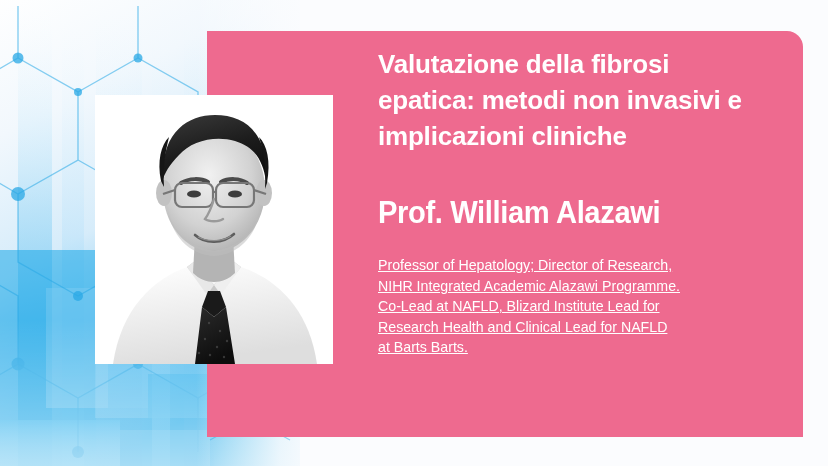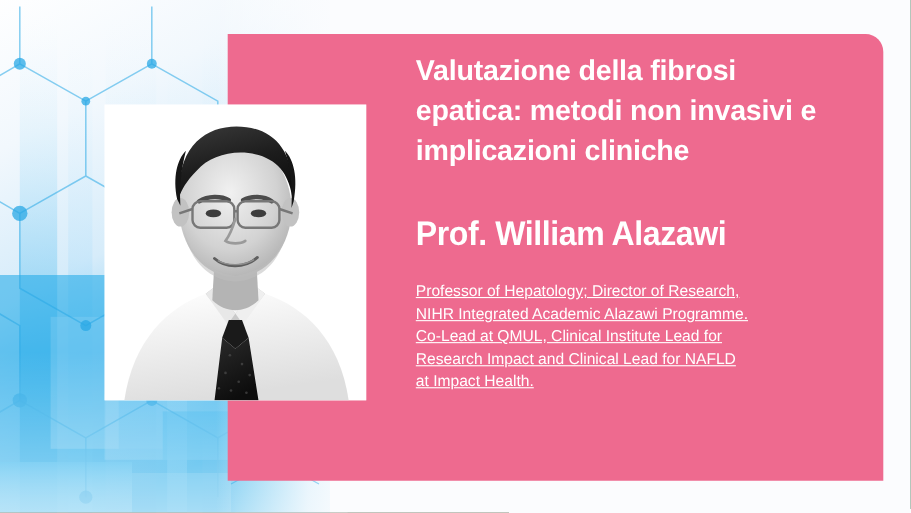--- a/index.html
+++ b/index.html
@@ -272,19 +272,19 @@
                C 162 140 144 160 119 161 C 94 160 76 140 72 112 Z" fill="#bdbdbd" opacity="0.55"></path>
     </svg>
   </div>
 
   <div id="text-block">
     <h1 id="talk-title">Valutazione della fibrosi epatica: metodi non invasivi e implicazioni cliniche</h1>
     <h2 id="speaker-name">Prof. William Alazawi</h2>
     <p id="speaker-bio">
         <span class="bio-line">Professor of Hepatology; Director of Research,</span>
         <span class="bio-line">NIHR Integrated Academic Alazawi Programme.</span>
-        <span class="bio-line">Co-Lead at QMUL, Clinical Institute Lead for</span>
-        <span class="bio-line">Research Impact and Clinical Lead for NAFLD</span>
-        <span class="bio-line">at Impact Health.</span>
+        <span class="bio-line">Co-Lead at NAFLD, Blizard Institute Lead for</span>
+        <span class="bio-line">Research Health and Clinical Lead for NAFLD</span>
+        <span class="bio-line">at Barts Barts.</span>
       </p>
   </div>
 
 </div>
 
 </body></html>

